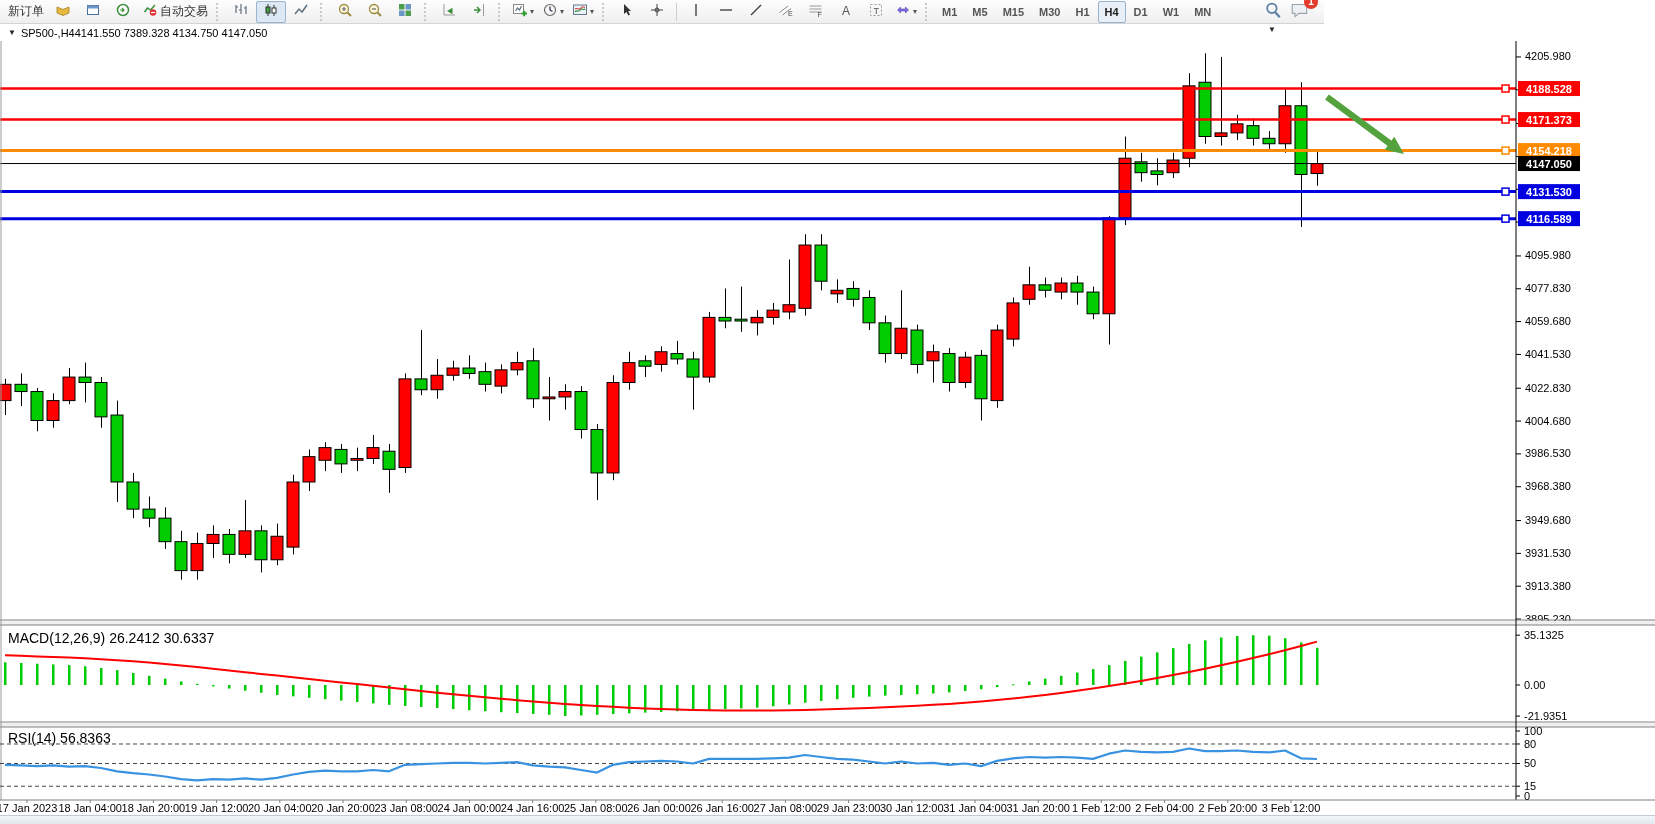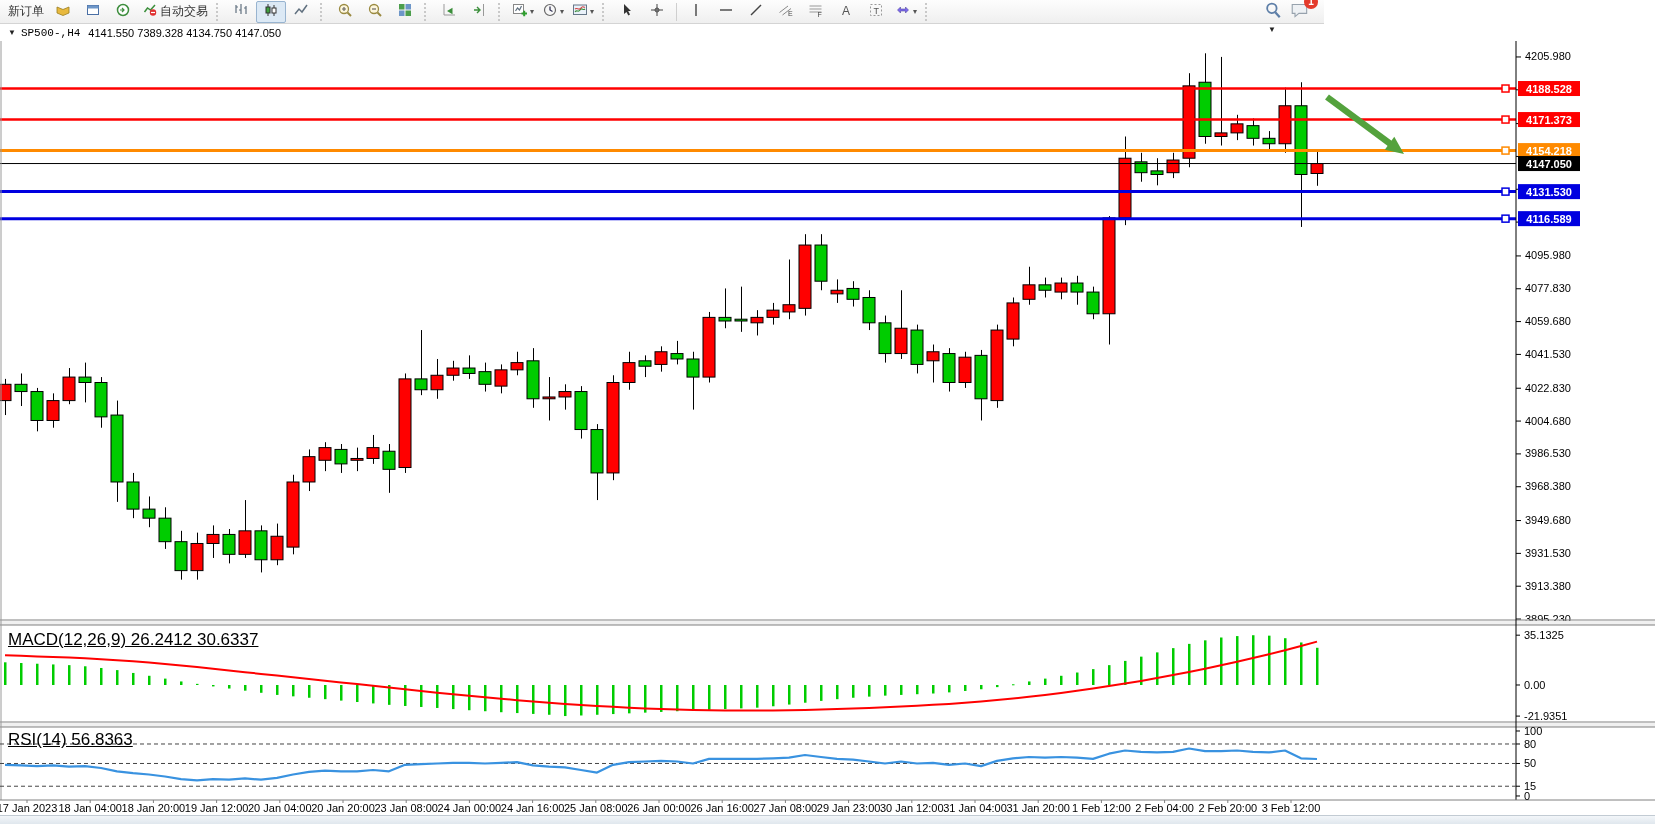--- a/index.html
+++ b/index.html
@@ -19,23 +19,23 @@
   .tf{font-size:11px;font-weight:bold;color:#555;padding:0 6px;height:20px;line-height:20px;border:1px solid transparent;border-radius:2px;}
   .tf.active{background:#e8eff7;border:1px solid #9ab4cd;color:#222;}
   .tb-right{margin-left:auto;display:flex;align-items:center;gap:8px;padding-right:10px;}
   .chatwrap{position:relative;}
   .badge{position:absolute;top:-6px;right:-8px;background:#e43b2c;color:#fff;font-size:10px;font-weight:bold;
     border-radius:50%;width:14px;height:14px;line-height:14px;text-align:center;}
   
   .title-strip{position:absolute;left:0;top:24px;width:1655px;height:17px;background:#fff;
     font-size:11px;color:#000;display:flex;align-items:center;padding-left:8px;box-sizing:border-box;z-index:4;}
   .title-strip .tri{font-size:8px;margin-right:5px;color:#222;}
-  .title-strip .sym{margin-right:8px;font-family:Liberation Mono, monospace;}
+  .title-strip .sym{}
   .scroll-marker{position:absolute;left:1268px;top:1px;font-size:8px;color:#222;}
-  .ind-label{position:absolute;font-size:17px;color:#000;z-index:4;background:transparent;text-decoration:underline;}
+  .ind-label{position:absolute;font-size:14px;color:#000;z-index:4;background:transparent;}
   #macd-label{left:8px;top:630px;}
   #rsi-label{left:8px;top:730px;text-align:center;}
   svg#chartsvg{position:absolute;left:0;top:0;z-index:1;}
   .status-bar{position:absolute;left:0;top:815px;width:1655px;height:9px;
     background:linear-gradient(#f3f6f9,#dde5ec);border-top:1px solid #c2cbd3;z-index:5;}
   text{font-family:"Liberation Sans",sans-serif;}
 </style>
 </head>
 <body>
 
@@ -200,20 +200,31 @@
             <text x="5.5" y="11.5" font-size="9" fill="#555">T</text>
           </svg></span>
       </div>
     <div class="tbtn">
         <span><svg width="16" height="16" viewBox="0 0 16 16">
             <path d="M2.5 8l3-3v2h5V5l3 3-3 3V9h-5v2z" fill="#7B68EE" stroke="#55499f" stroke-width="0.6"></path>
           </svg></span>
         <span class="caret">▾</span>
       </div>
     <div class="grip"></div>
+    <div id="tf-bar" style="display:flex;align-items:center;gap:1px;">
+        <div class="tf">M1</div>
+        <div class="tf">M5</div>
+        <div class="tf">M15</div>
+        <div class="tf">M30</div>
+        <div class="tf">H1</div>
+        <div class="tf active">H4</div>
+        <div class="tf">D1</div>
+        <div class="tf">W1</div>
+        <div class="tf">MN</div>
+      </div>
     <div class="tb-right">
       <span><svg width="18" height="18" viewBox="0 0 16 16">
             <circle cx="7" cy="6.5" r="4.2" fill="none" stroke="#5E7FA8" stroke-width="1.6"></circle>
             <path d="M10 10l4 4.5" stroke="#5E7FA8" stroke-width="2"></path>
           </svg></span>
       <span class="chatwrap">
         <span><svg width="20" height="18" viewBox="0 0 18 16">
               <path d="M2 3h13v8H8l-3.5 3v-3H2z" fill="#eef1f4" stroke="#97A2AD"></path>
             </svg></span>
         <span class="badge">1</span>

